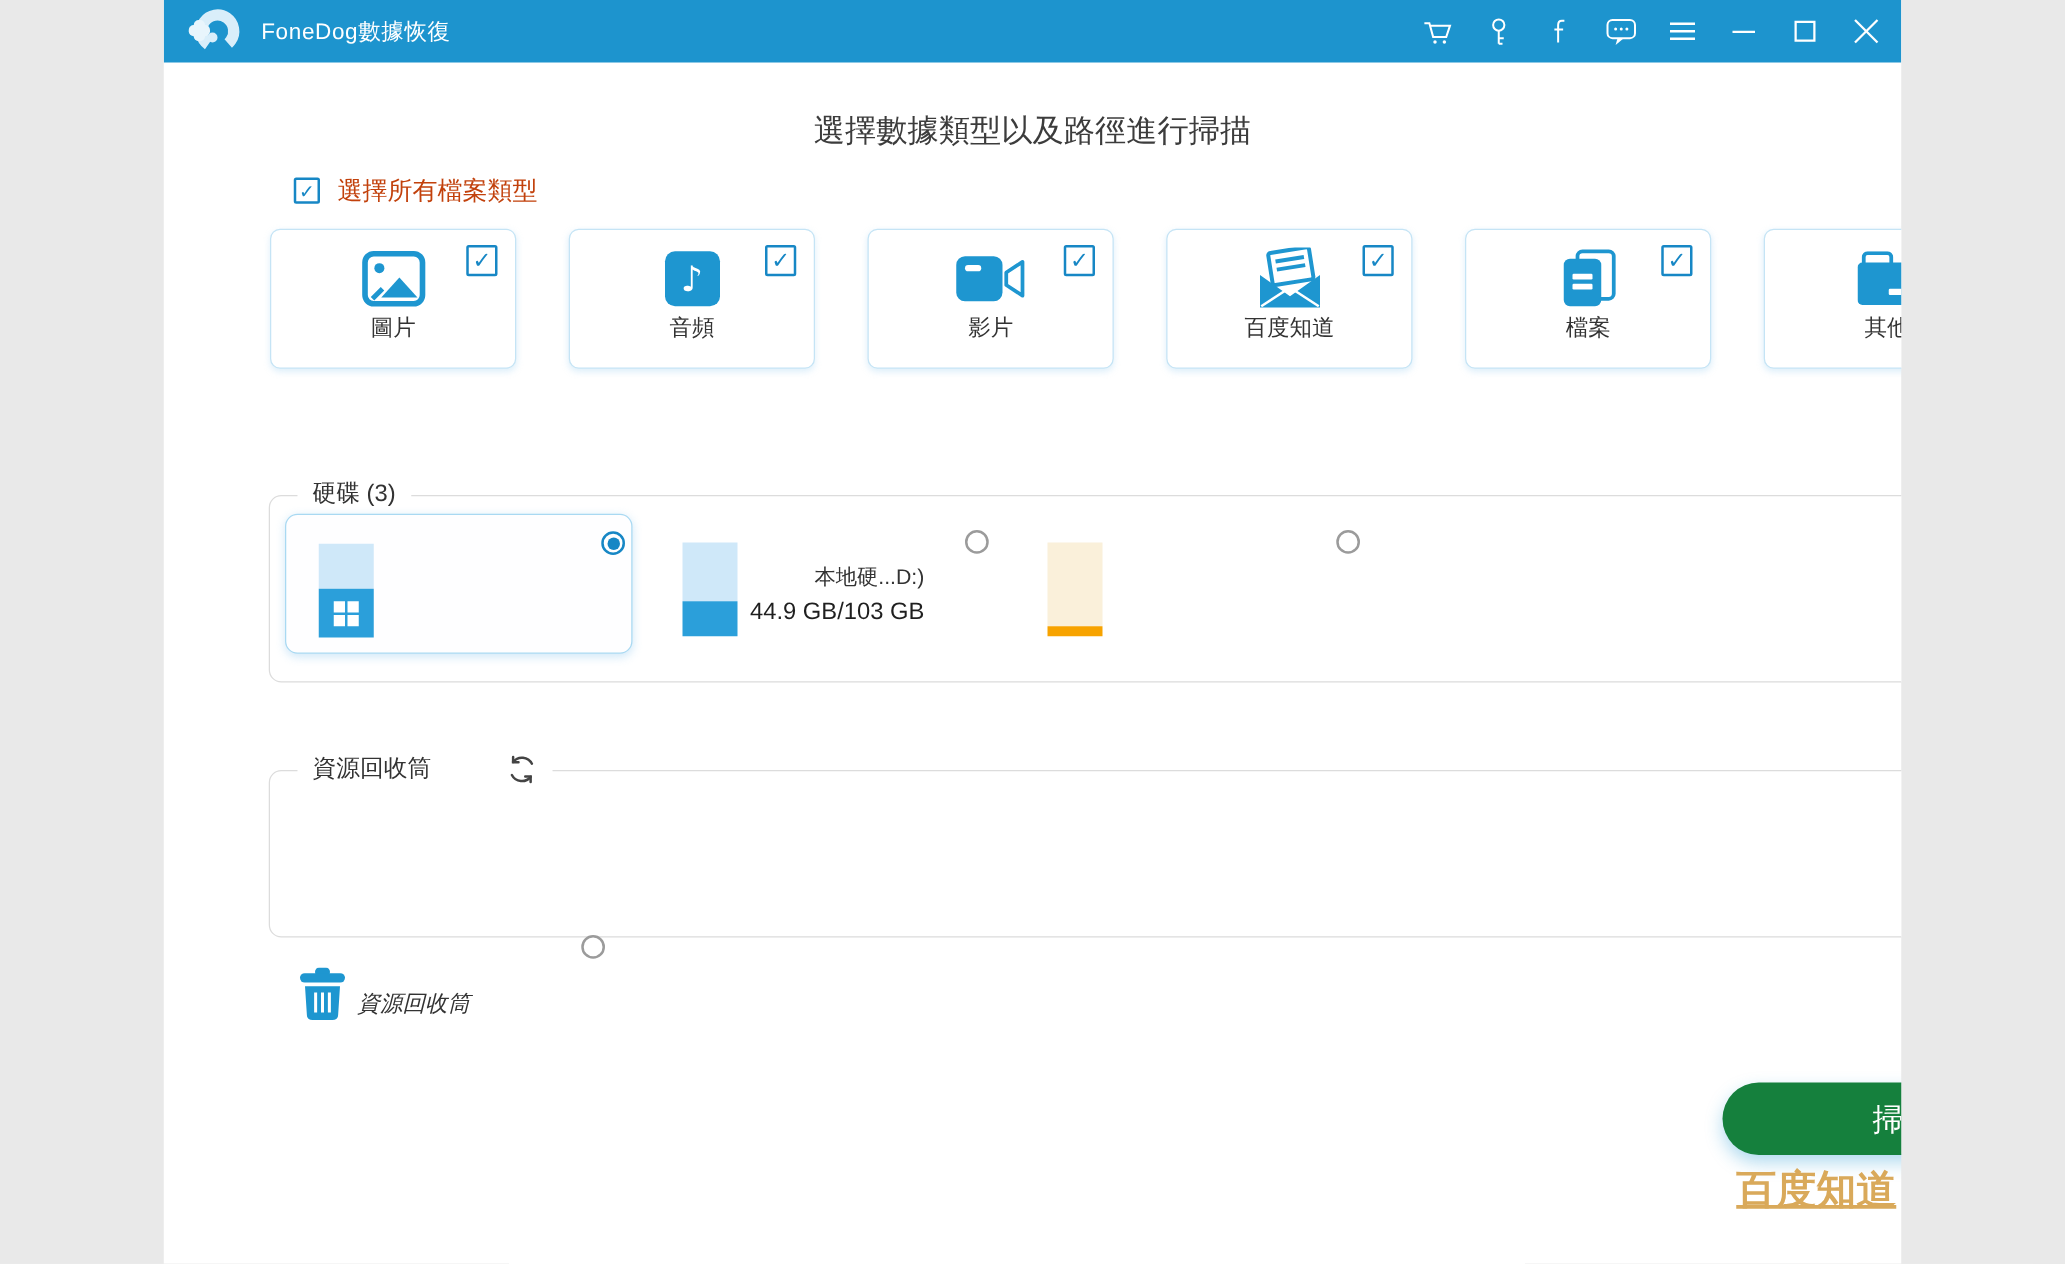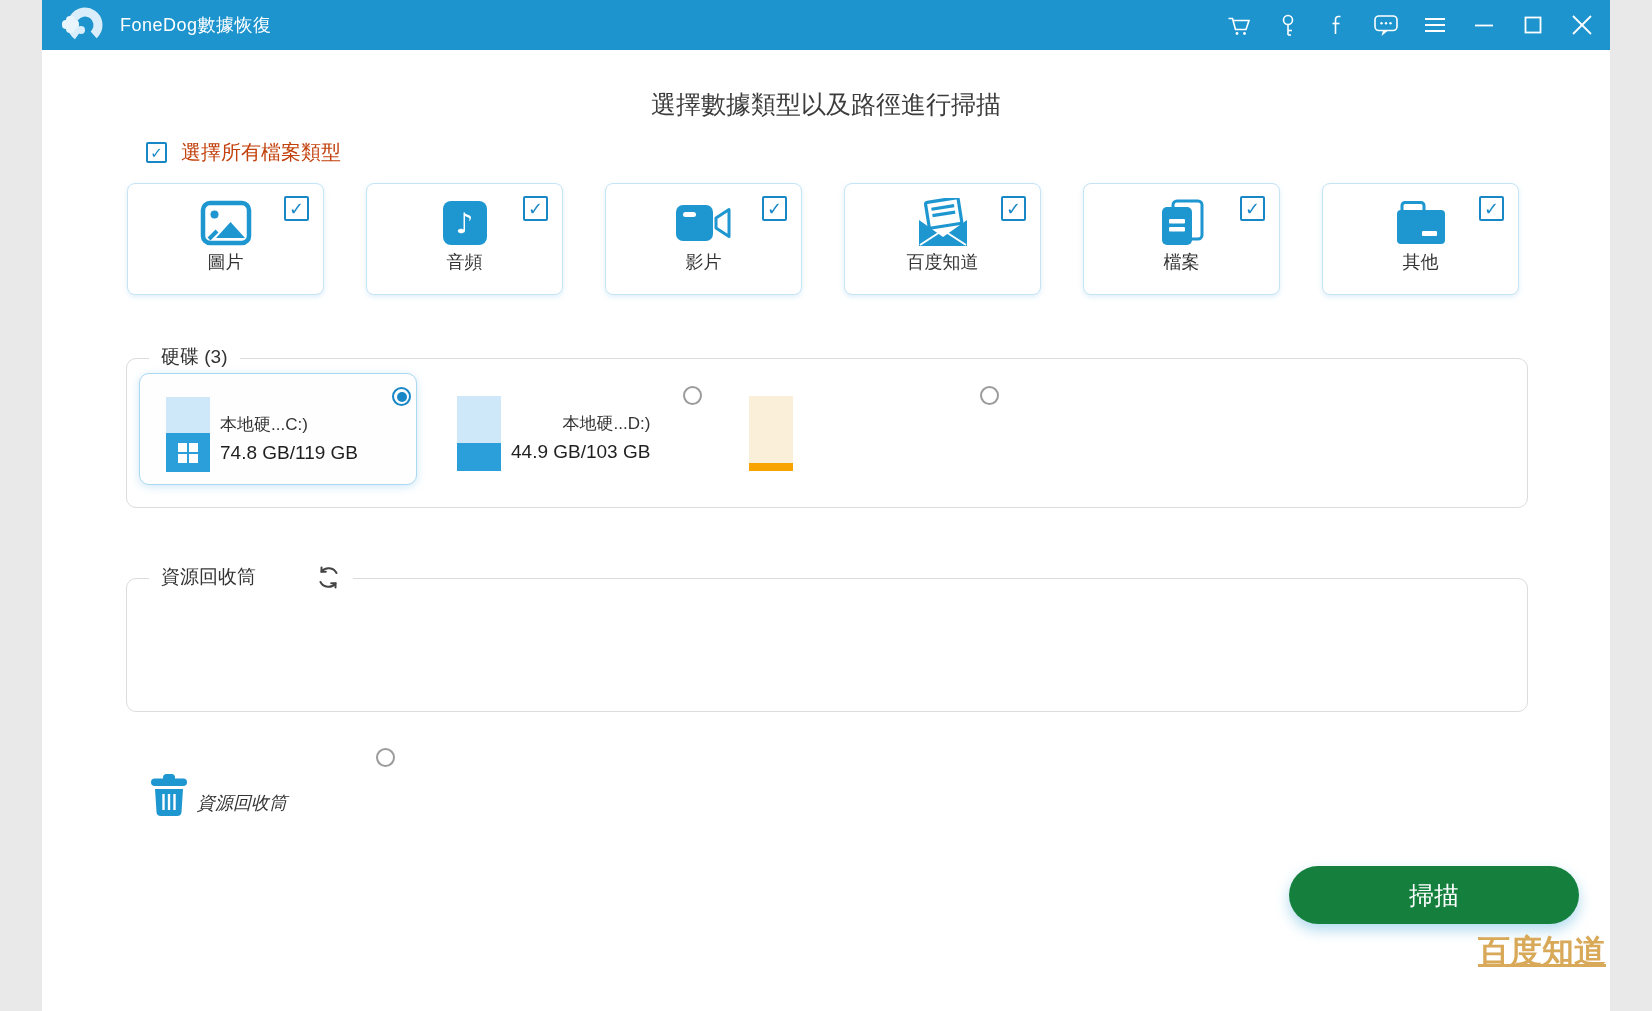--- a/index.html
+++ b/index.html
@@ -1,18 +1,18 @@
 <!DOCTYPE html>
 <html><head>
 <meta charset="utf-8">
 <style>
   * { margin:0; padding:0; box-sizing:border-box; }
   html,body { background:#e9e9e9; }
   body { font-family:"Liberation Sans","DejaVu Sans",sans-serif; }
-  .stage { position:relative; width:1568px; height:1011px; background:#ffffff; overflow:hidden; margin:0 auto; }
+  .stage { position:relative; width:1390px; height:1011px; background:#ffffff; overflow:hidden; margin:0 auto; }
 
   
   .titlebar { position:absolute; top:0; left:0; width:100%; height:50px; background:#1d94ce; display:flex; align-items:center; }
   .logo { position:absolute; left:18px; top:3px; width:44px; height:44px; }
   .app-title { position:absolute; left:78px; top:0; height:50px; display:flex; align-items:center; color:#ffffff; font-size:18px; letter-spacing:.5px; }
   .tb-icons { position:absolute; right:14px; top:0; height:50px; display:flex; align-items:center; gap:21px; }
   .tb-btn { width:28px; height:28px; display:flex; align-items:center; justify-content:center; cursor:pointer; }
   .tb-btn svg { display:block; }
 
   
@@ -25,21 +25,21 @@
 
   
   .cards { position:absolute; left:85px; top:183px; width:1397px; display:flex; gap:42px; }
   .type-card { position:relative; width:197px; height:112px; background:#fff; border:1px solid #c5e4f5; border-radius:8px; box-shadow:0 2px 5px rgba(160,210,240,.35); cursor:pointer; }
   .type-card .cb { position:absolute; top:12px; right:14px; }
   .type-icon { height:62px; display:flex; align-items:center; justify-content:center; padding-top:16px; }
   .type-label { text-align:center; font-size:18px; color:#333; margin-top:4px; }
   .tile { width:44px; height:44px; border-radius:8px; background:#1e96d0; display:flex; align-items:center; justify-content:center; color:#fff; font-size:28px; font-family:"DejaVu Sans",sans-serif; }
 
   
-  .section { position:absolute; border:1px solid #dcdcdc; border-radius:10px; background:#fff; }
+  .section { position:absolute; border:1px solid #dcdcdc; border-radius:10px; background:#fff;margin-top:38px; }
   .section-legend { position:absolute; top:-15px; left:22px; background:#fff; padding:0 12px; font-size:19px; color:#333; display:flex; align-items:center; gap:60px; }
   .sec-drives { left:84px; top:358px; width:1402px; height:150px; }
   .sec-removable { left:84px; top:578px; width:1402px; height:134px; }
 
   
   .drive-item { position:absolute; top:14px; width:278px; height:112px; border-radius:10px; cursor:pointer; }
   .drive-item.selected { border:1px solid #a9d9f2; background:#fefeff; box-shadow:0 2px 8px rgba(150,205,240,.45); }
   .d1 { left:12px; } .d2 { left:304px;text-align:right; } .d3 { left:596px; }
   .radio { position:absolute; top:13px; left:252px; width:19px; height:19px; border-radius:50%; border:2px solid #9b9b9b; background:#fff; }
   .d3 .radio { left:257px; }
@@ -249,24 +249,20 @@
         <div class="hdd-top"></div>
         <div class="hdd-bot">
             <div class="winlogo">
               <span></span>
               <span></span>
               <span></span>
               <span></span>
             </div>
           </div>
       </div>
-      <div class="drive-text">
-        <div class="drive-name">本地硬...C:)</div>
-        <div class="drive-cap">74.8 GB/119 GB</div>
-      </div>
     </div>
 
     <div class="drive-item d2">
       <div class="radio"></div>
       <div class="hdd hdd-d">
         <div class="hdd-top"></div>
           <div class="hdd-bot"></div>
       </div>
       <div class="drive-text">
         <div class="drive-name">本地硬...D:)</div>

